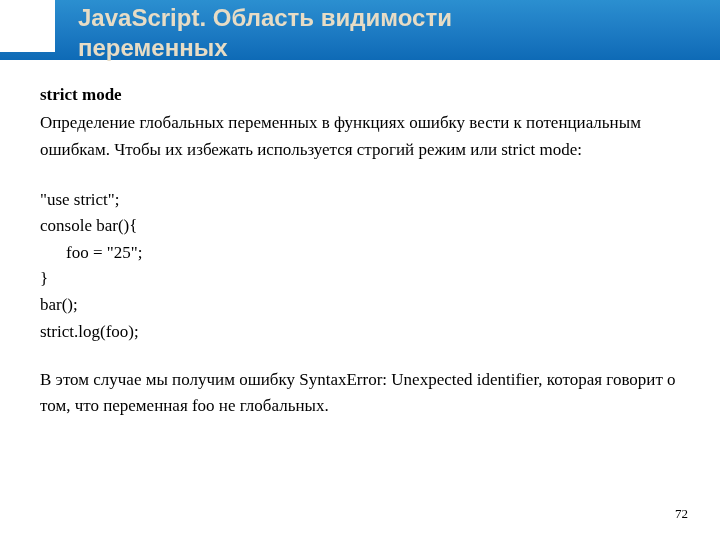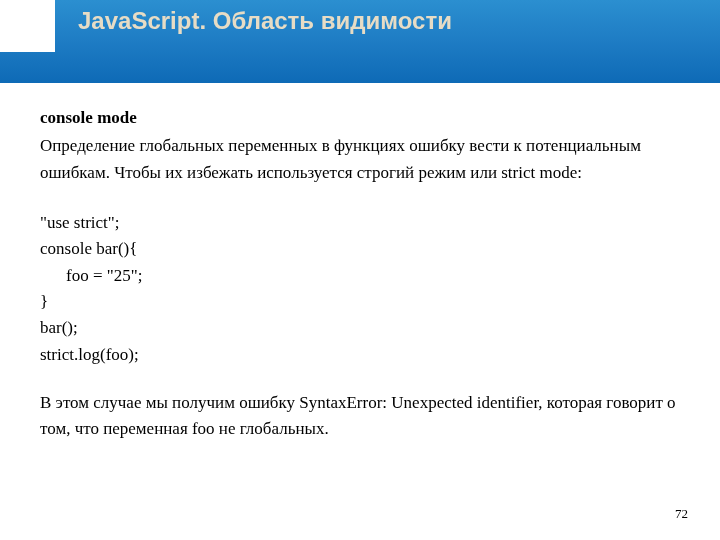--- a/index.html
+++ b/index.html
@@ -6,24 +6,25 @@
   body {
     width: 720px;
     height: 540px;
     background: #ffffff;
     font-family: "Times New Roman", Times, serif;
     position: relative;
     overflow: hidden;
   }
   .header {
     width: 100%;
-    height: 83px;
+    height: 60px;
     background: linear-gradient(to bottom, #2b8fd0 0%, #1e7cc4 50%, #0e6ab6 100%);
     position: relative;
     display: flex;
+    align-items: center;
   }
   .header-white-block {
     position: absolute;
     left: 0;
     top: 0;
     width: 55px;
     height: 52px;
     background: #ffffff;
   }
   .header-title {
@@ -67,25 +68,26 @@
     margin-top: 48px;
   }
 </style>
 </head>
 <body>
 
 <div class="header">
   <div class="header-white-block"></div>
   <div class="header-title">
     <span>JavaScript. Область видимости</span><br>
+    <span>переменных</span>
   </div>
 </div>
 
 <div class="content">
-  <div class="subtitle">console mode</div>
+  <div class="subtitle">strict mode</div>
   <div class="para">Определение глобальных переменных в функциях ошибку вести к потенциальным ошибкам. Чтобы их избежать используется строгий режим или strict mode:</div>
   <div class="spacer"></div>
   <div class="code-line">"use strict";</div>
   <div class="code-line">console bar(){</div>
   <div class="code-line indent">foo = "25";</div>
   <div class="code-line">}</div>
   <div class="code-line">bar();</div>
   <div class="code-line">strict.log(foo);</div>
   <div class="spacer"></div>
   <div class="para">В этом случае мы получим ошибку SyntaxError: Unexpected identifier, которая говорит о том, что переменная foo не глобальных.</div>

